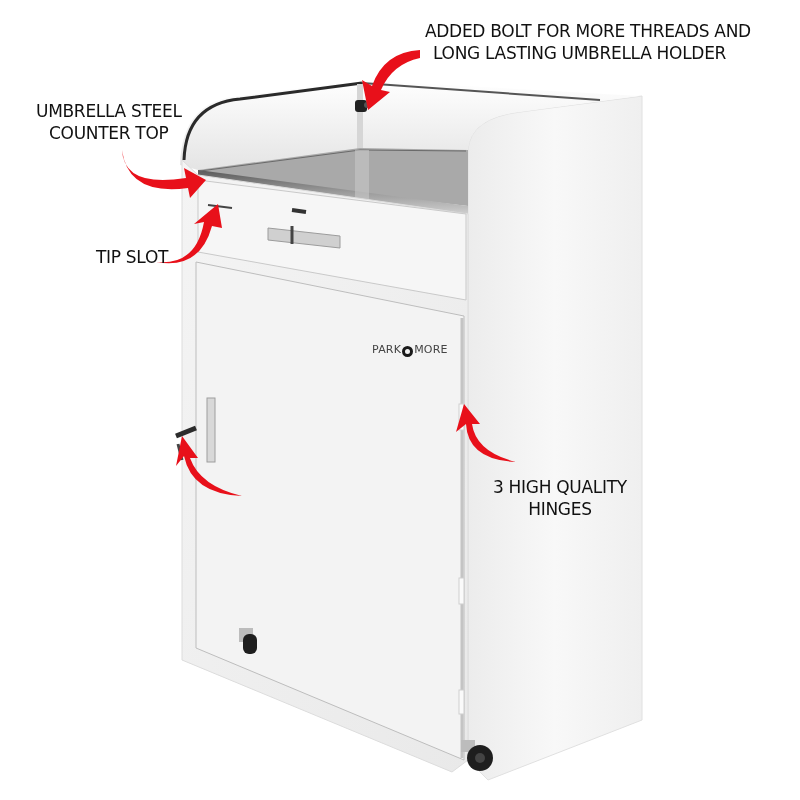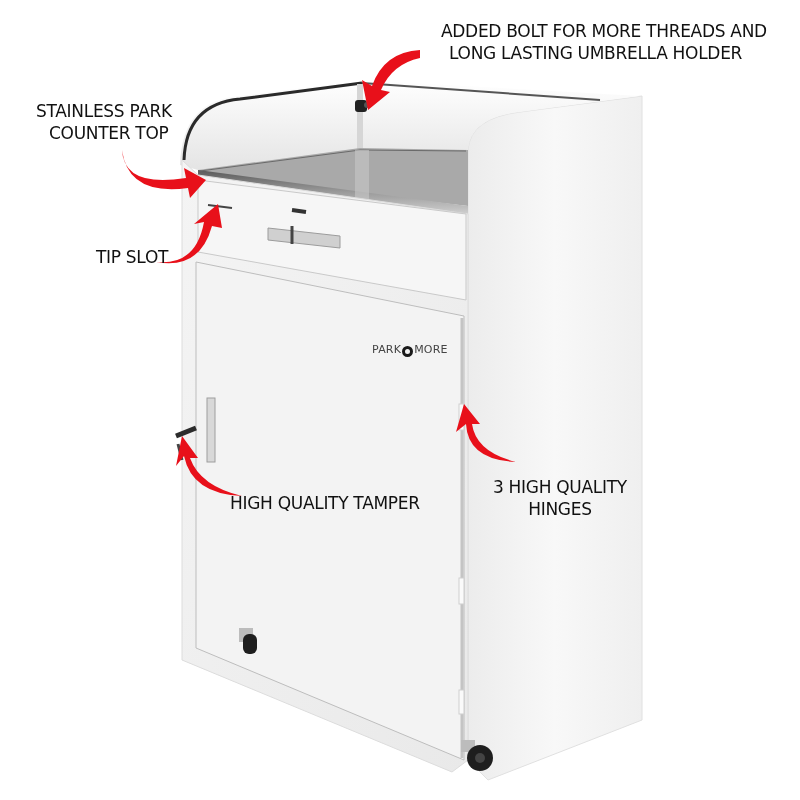--- a/index.html
+++ b/index.html
@@ -130,35 +130,34 @@
 
       <path d="M242 496 Q192 494 184 456 L176 466 L182 436 L198 458 L190 458 Q200 486 242 496 Z"></path>
     </g>
   </svg>
 
   <div class="logo">
     <span>PARK</span><span class="ring"></span><span>MORE</span>
     <span class="tag"></span>
   </div>
 
-  <div class="label" style="left:425px; top:20px; text-align:left;margin-left:16px;">
+  <div class="label" style="left:425px; top:20px; text-align:left;">
     <span class="line">ADDED BOLT FOR MORE THREADS AND</span>
     <span class="line" style="margin-left:8px;">LONG LASTING UMBRELLA HOLDER</span>
   </div>
 
   <div class="label" style="left:36px; top:100px;">
-    <span class="line">STAINLESS PARK</span>
+    <span class="line">UMBRELLA STEEL</span>
     <span class="line" style="margin-left:13px;">COUNTER TOP</span>
   </div>
 
   <div class="label" style="left:96px; top:246px;">
     <span class="line">TIP SLOT</span>
   </div>
 
   <div class="label" style="left:493px; top:444px; text-align:center;margin-top:32px;">
     <span class="line">3 HIGH QUALITY</span>
     <span class="line">HINGES</span>
   </div>
 
   <div class="label" style="left:230px; top:492px; text-align:center;">
-    <span class="line">HIGH QUALITY TAMPER</span>
   </div>
 </div>
 
 </body></html>

